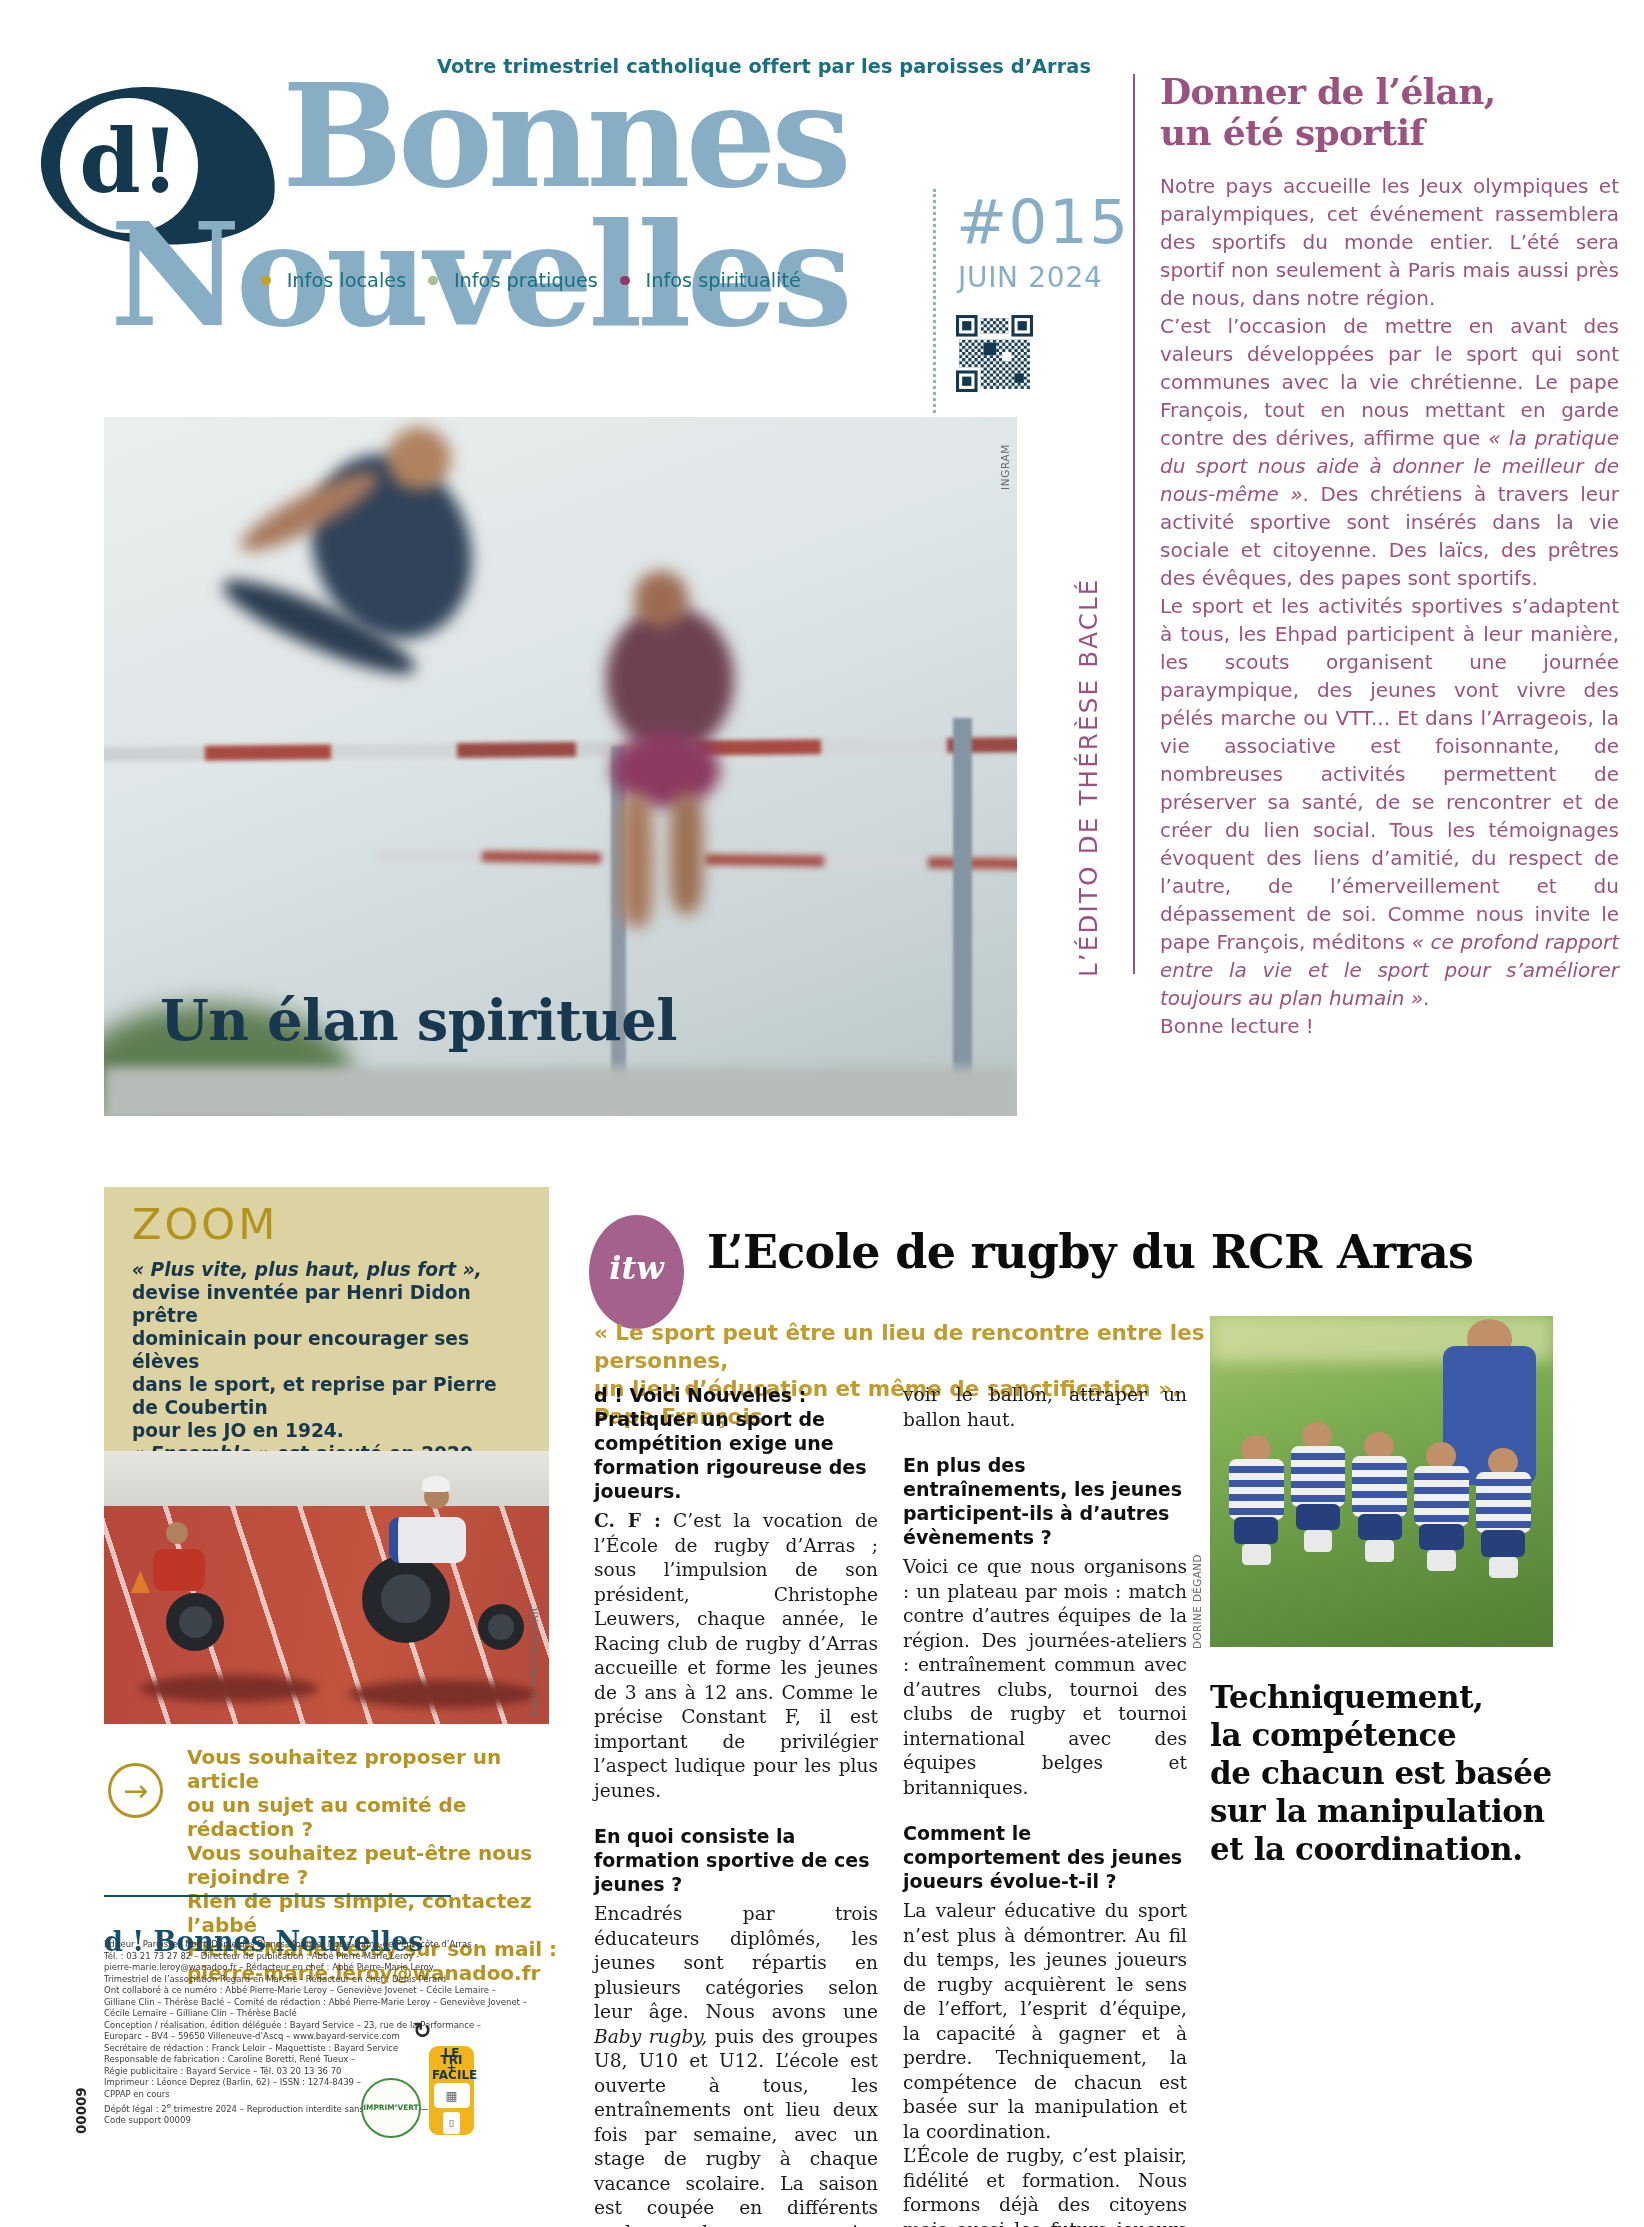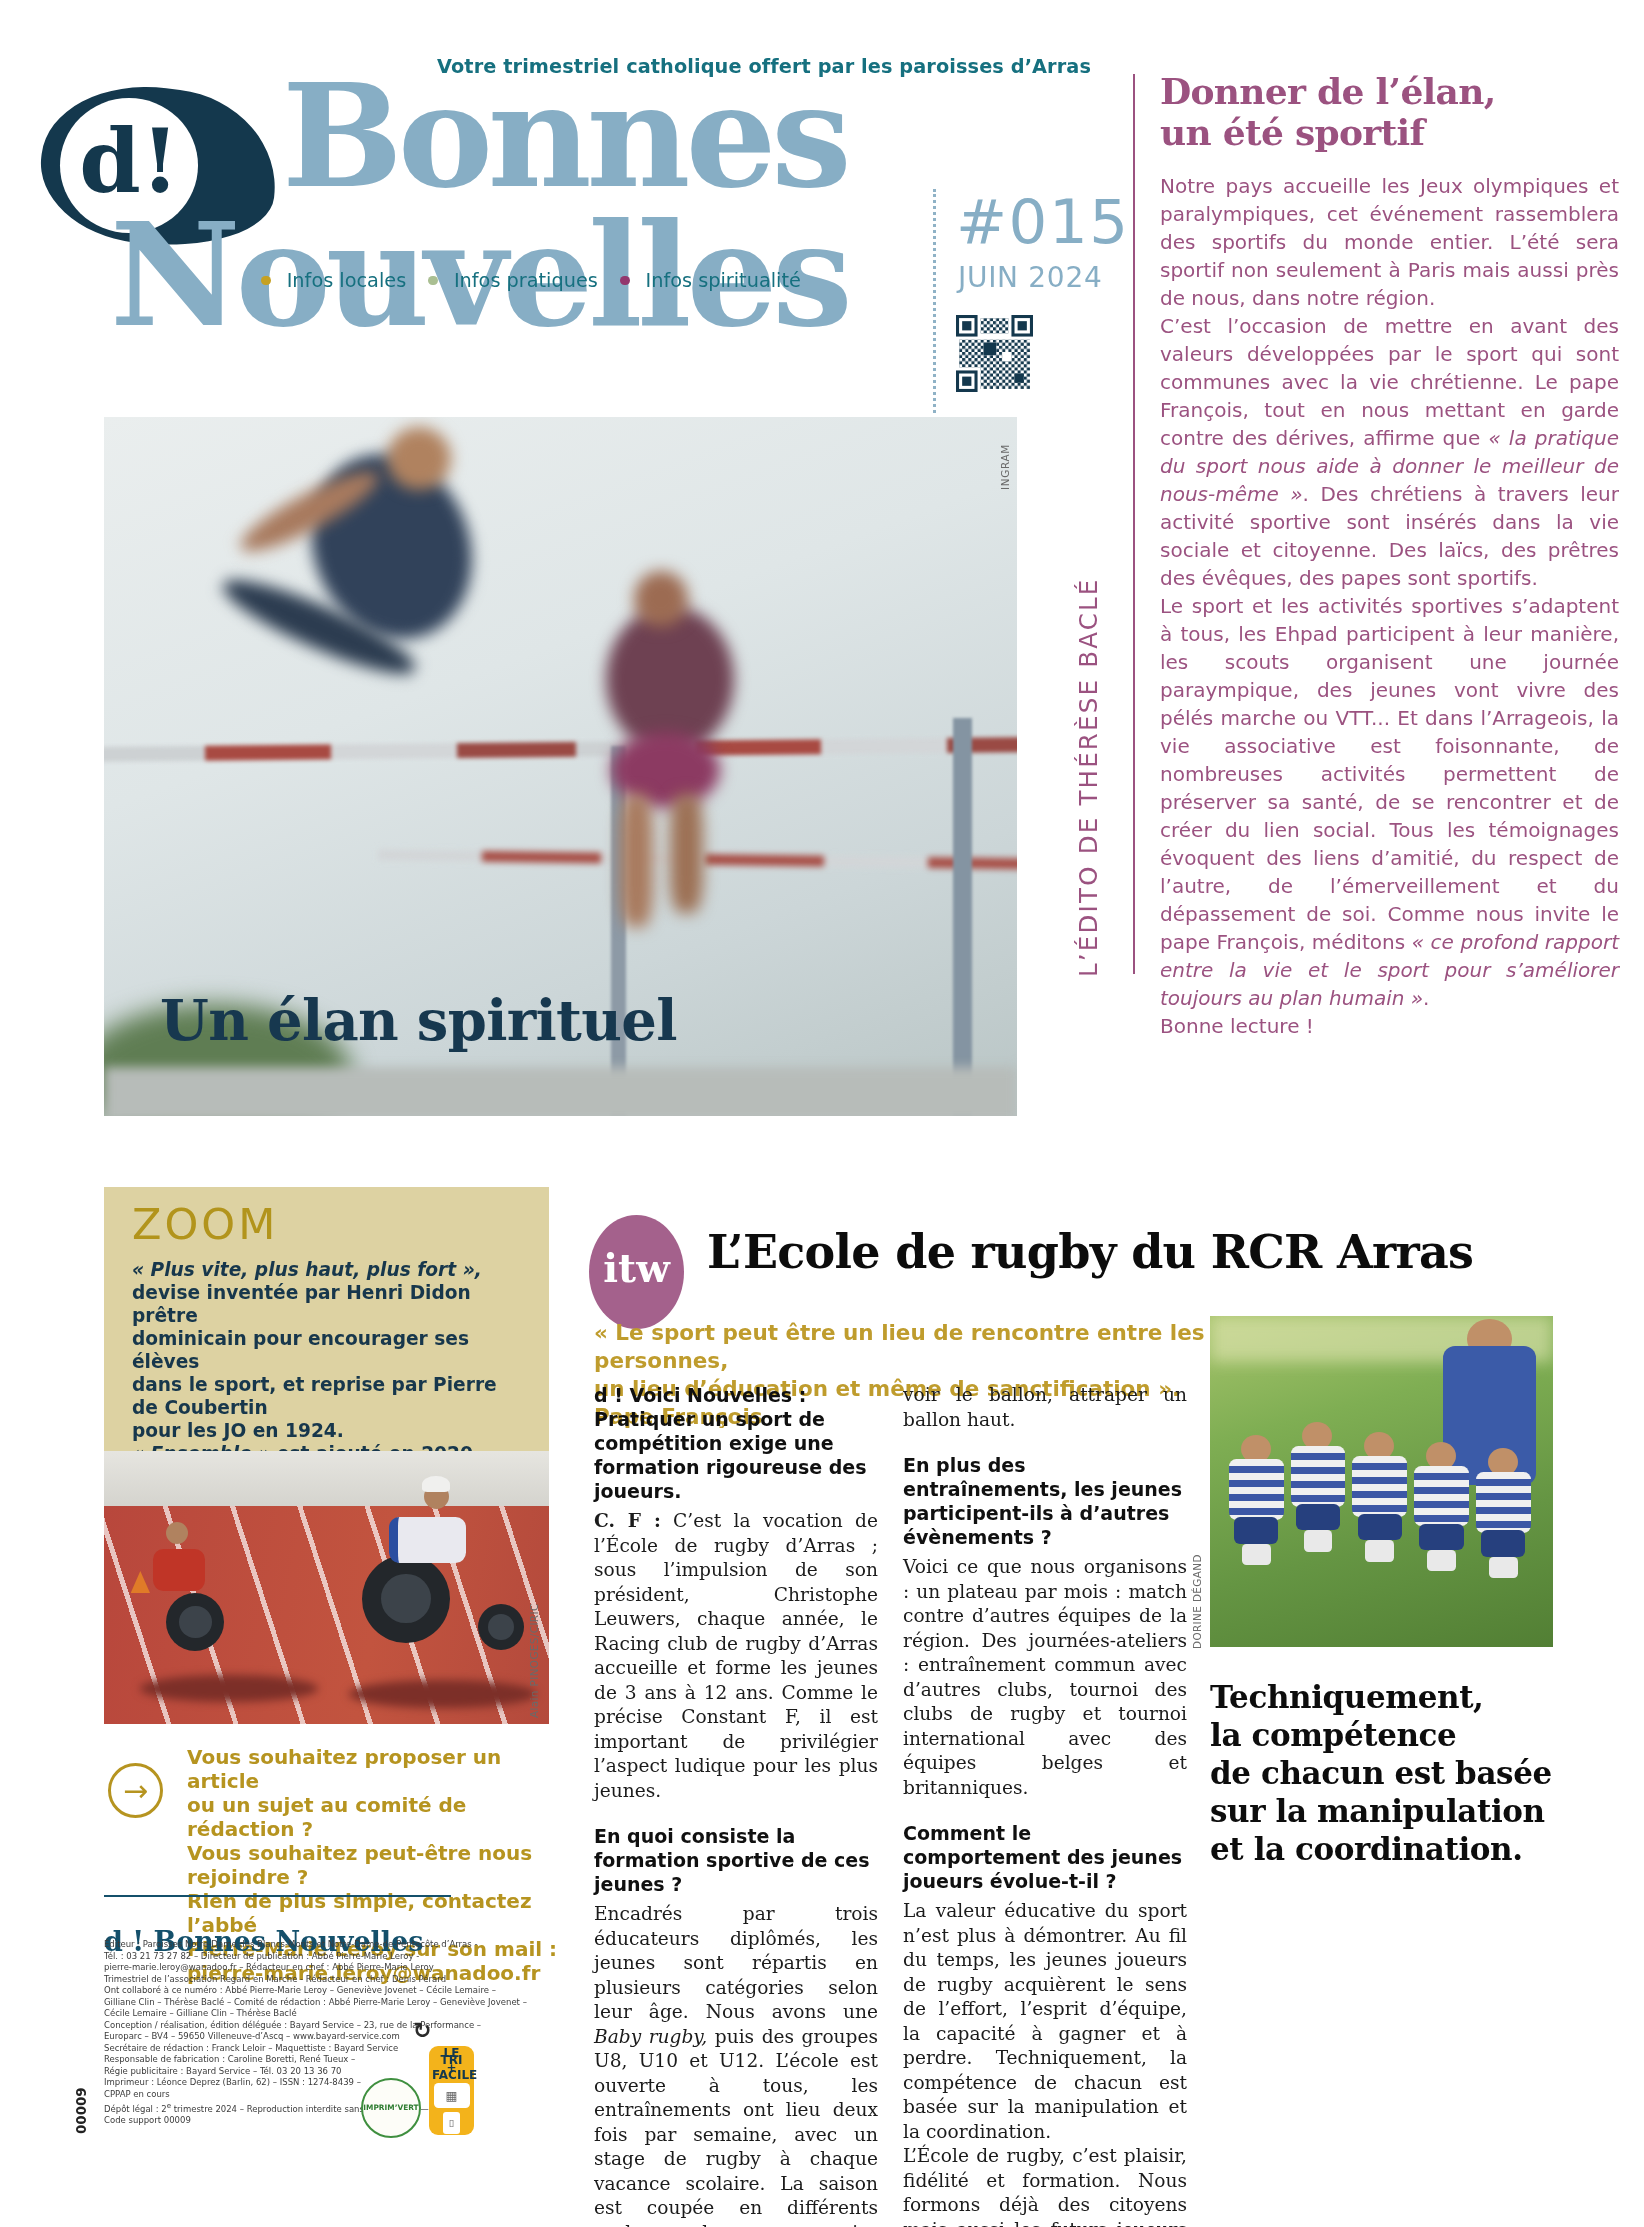--- a/index.html
+++ b/index.html
@@ -116,22 +116,22 @@
        box-sizing:border-box;padding:3.7px 3px;text-align:center;}
   .tri-top{font-size:12px;font-weight:bold;color:#14384d;line-height:7.4px;}
   .tri-box{background:#fff;border-radius:4.5px;height:25px;margin:3.7px 1.5px;display:flex;
            align-items:center;justify-content:center;font-size:12.6px;color:#666;}
   .tri-bin{width:16.3px;height:22px;background:#fff;border-radius:3px;margin:3px auto 0;
            display:flex;align-items:center;justify-content:center;font-size:9.7px;color:#666;}
 
   
   .itw-badge{left:589px;top:1215px;width:95px;height:114px;background:#a4618c;border-radius:50%;
              display:flex;align-items:center;justify-content:center;}
-  .itw-badge span{font-family:"DejaVu Serif",serif;font-weight:bold;
-                  font-size:39px;color:#fff;padding-bottom:7.4px;}
+  .itw-badge span{font-family:"DejaVu Serif",serif;font-style:italic;font-weight:bold;
+                  font-size:32px;color:#fff;padding-bottom:7.4px;}
   .itw-title{left:707px;top:1225px;font-family:"DejaVu Serif",serif;font-weight:bold;
              font-size:46px;color:#0c0c0c;letter-spacing:-0.7px;white-space:nowrap;}
   .itw-quote{left:594px;top:1319px;width:639px;font-size:21.5px;line-height:28px;font-weight:bold;
              color:#bf9c2d;}
   .col{width:284px;}
   .col1{left:594px;top:1383px;}
   .col2{left:903px;top:1383px;}
   .col p.q{font-family:"DejaVu Sans",sans-serif;font-weight:bold;font-size:19px;
            line-height:24px;color:#101010;margin:21px 0 6px 0;}
   .col p.q:first-child{margin-top:0;}

